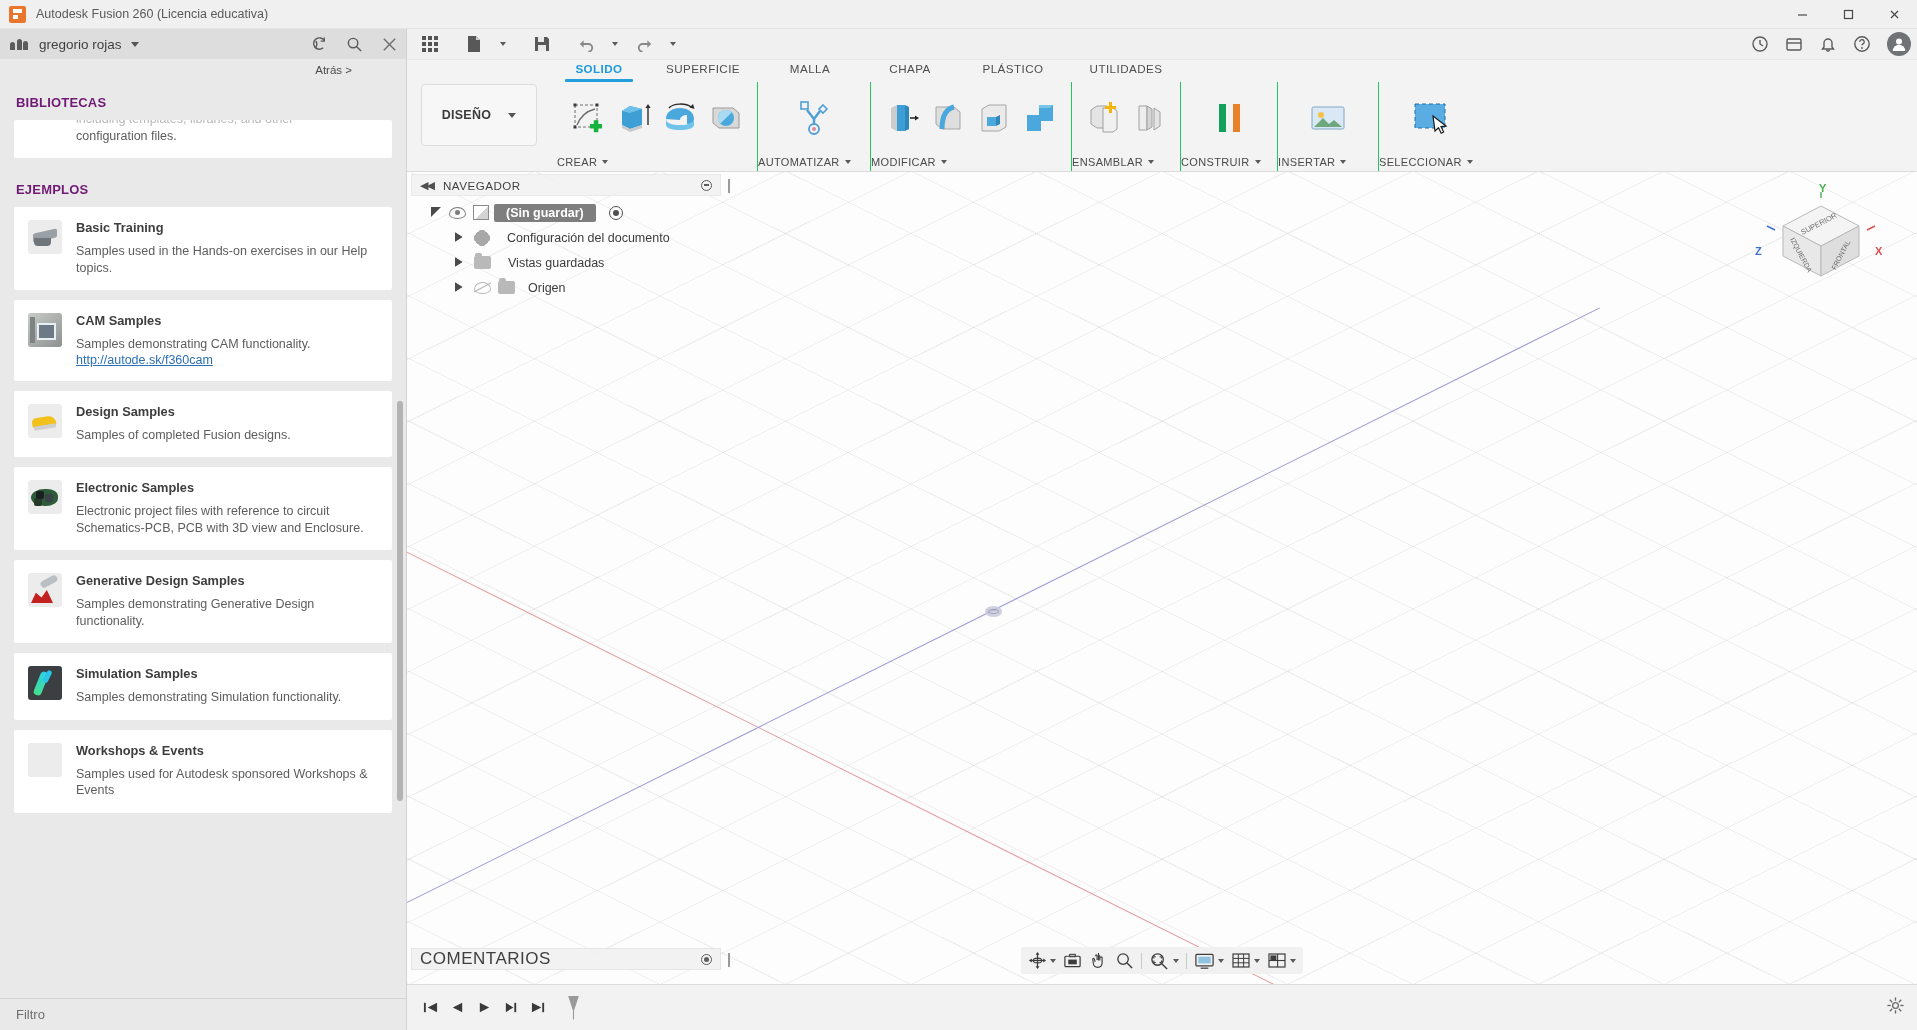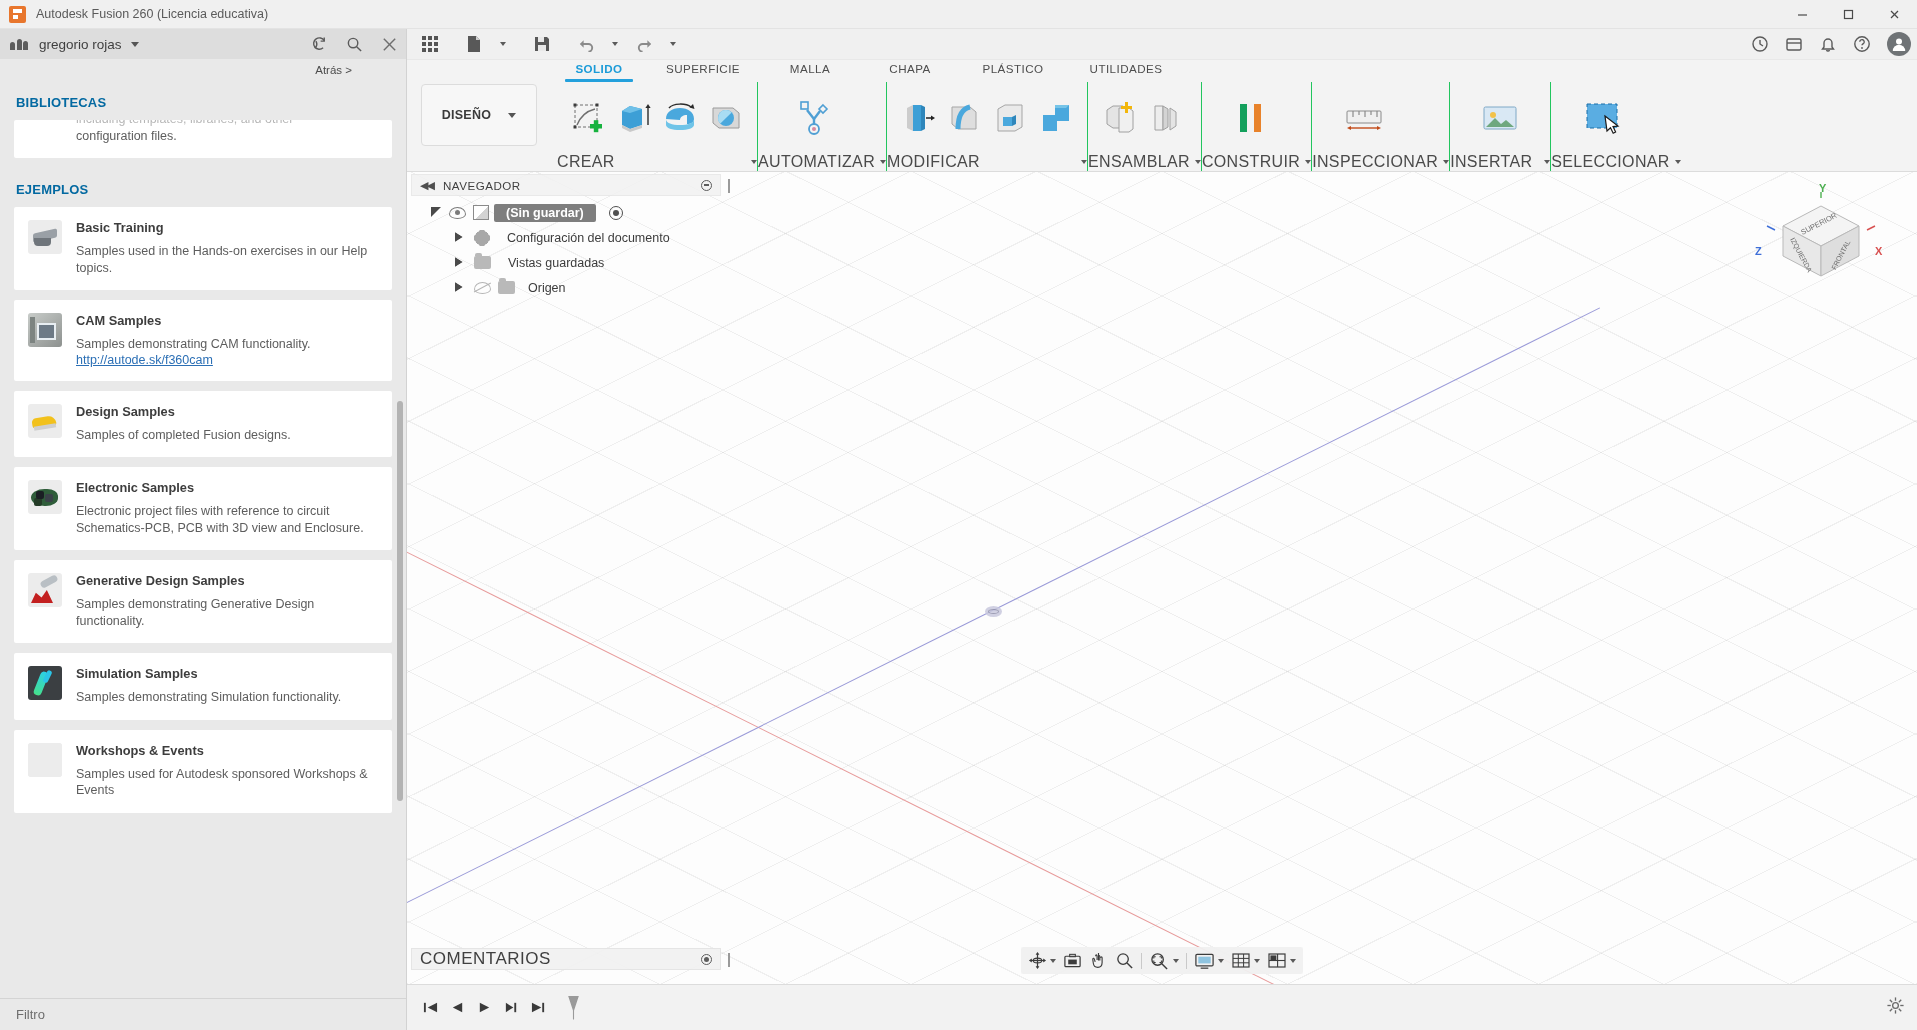--- a/index.html
+++ b/index.html
@@ -58,21 +58,21 @@
     border-top: 5px solid #555;
   }
   .dp-header-actions { position: absolute; right: 8px; display: flex; gap: 18px; align-items: center; }
   .ic { color: #5a5a5a; display: inline-flex; }
   .dp-back {
     height: 22px; background: #e9e9e9; display: flex; align-items: center;
     justify-content: flex-end; padding-right: 54px; font-size: 11.5px; color: #4c4c4c;
   }
   .dp-scroll { flex: 1; overflow: hidden; position: relative; padding: 0 14px; }
   .sec-title {
-    font-size: 13px; font-weight: bold; color: #0369a1;
+    font-size: 13px; font-weight: bold; color: #701a75;
     letter-spacing: .2px; padding: 14px 2px 10px 2px;
   }
   .card {
     background: #fff; border-radius: 2px; margin-bottom: 10px;
     padding: 13px 14px 14px 14px; display: flex; gap: 14px;
   }
   .card.clipped { padding-top: 0; height: 38px; overflow: hidden; align-items: flex-end; }
   .card-thumb {
     width: 34px; height: 34px; flex: none; border-radius: 3px;
     background: #ececec; position: relative; overflow: hidden;
@@ -204,22 +204,22 @@
   .rtab.active { color: #1b9bd8; font-weight: bold; }
   .rtab.active::after {
     content: ""; position: absolute; left: 8px; right: 8px; bottom: -7px;
     height: 3px; background: #23a0dc; border-radius: 1px;
   }
   .panels { flex: 1; display: flex; align-items: stretch; padding-left: 8px; }
   .panel { display: flex; flex-direction: column; position: relative; }
   .panel + .panel { border-left: 1px solid #22c55e; }
   .panel-tools { flex: 1; display: flex; align-items: center; gap: 2px; padding: 0 9px; }
   .panel-label {
-    height: 18px; display: flex; align-items: center; justify-content: space-between; gap: 5px;
-    font-size: 16px; color: #4a4a4a; letter-spacing: .35px;
+    height: 18px; display: flex; align-items: center; justify-content: flex-start; gap: 5px;
+    font-size: 11px; color: #4a4a4a; letter-spacing: .35px;
   }
   .tool { width: 44px; height: 46px; display: flex; align-items: center; justify-content: center; }
   .tool svg { display: block; }
   .cursor-arrow {
     position: absolute; left: 1072px; top: 58px; width: 0; height: 0;
     z-index: 40; pointer-events: none;
   }
 
   
   .canvas { flex: 1; position: relative; overflow: hidden; background: #fdfdfd; }
@@ -772,43 +772,20 @@
                   <path d="M24 6h7v28h-7z" fill="#e8822a"></path>
                 </svg>
               </div>
             </div>
             <div class="panel-label">
               <span>CONSTRUIR</span>
               <span class="caret-tiny"></span>
             </div>
           </div>
 
-          <div class="panel">
-            <div class="panel-tools" style="padding:0 30px">
-              <div class="tool">
-                <svg width="44" height="40" viewBox="0 0 44 40">
-                  <rect x="5" y="13" width="34" height="12" rx="1" fill="#f0f0f0" stroke="#8a8a8a"></rect>
-                  <g stroke="#8a8a8a" stroke-width="1.2">
-                    <line x1="11" y1="13" x2="11" y2="19"></line>
-                      <line x1="17" y1="13" x2="17" y2="17"></line>
-                    <line x1="23" y1="13" x2="23" y2="19"></line>
-                      <line x1="29" y1="13" x2="29" y2="17"></line>
-                    <line x1="35" y1="13" x2="35" y2="19"></line>
-                  </g>
-                  <line x1="7" y1="30" x2="37" y2="30" stroke="#c24a18" stroke-width="1.4"></line>
-                  <path d="M5 30l4-2v4z" fill="#c24a18"></path>
-                    <path d="M39 30l-4-2v4z" fill="#c24a18"></path>
-                </svg>
-              </div>
-            </div>
-            <div class="panel-label">
-              <span>INSPECCIONAR</span>
-              <span class="caret-tiny"></span>
-            </div>
-          </div>
 
           <div class="panel">
             <div class="panel-tools" style="padding:0 28px">
               <div class="tool">
                 <svg width="42" height="38" viewBox="0 0 42 38">
                   <rect x="5" y="8" width="32" height="22" rx="1.5" fill="#d9e8f4" stroke="#7fa8c6"></rect>
                   <circle cx="14" cy="16" r="3" fill="#f2c24a"></circle>
                   <path d="M7 28l9-9 6 6 5-4 8 7z" fill="#6fa87f"></path>
                 </svg>
               </div>

